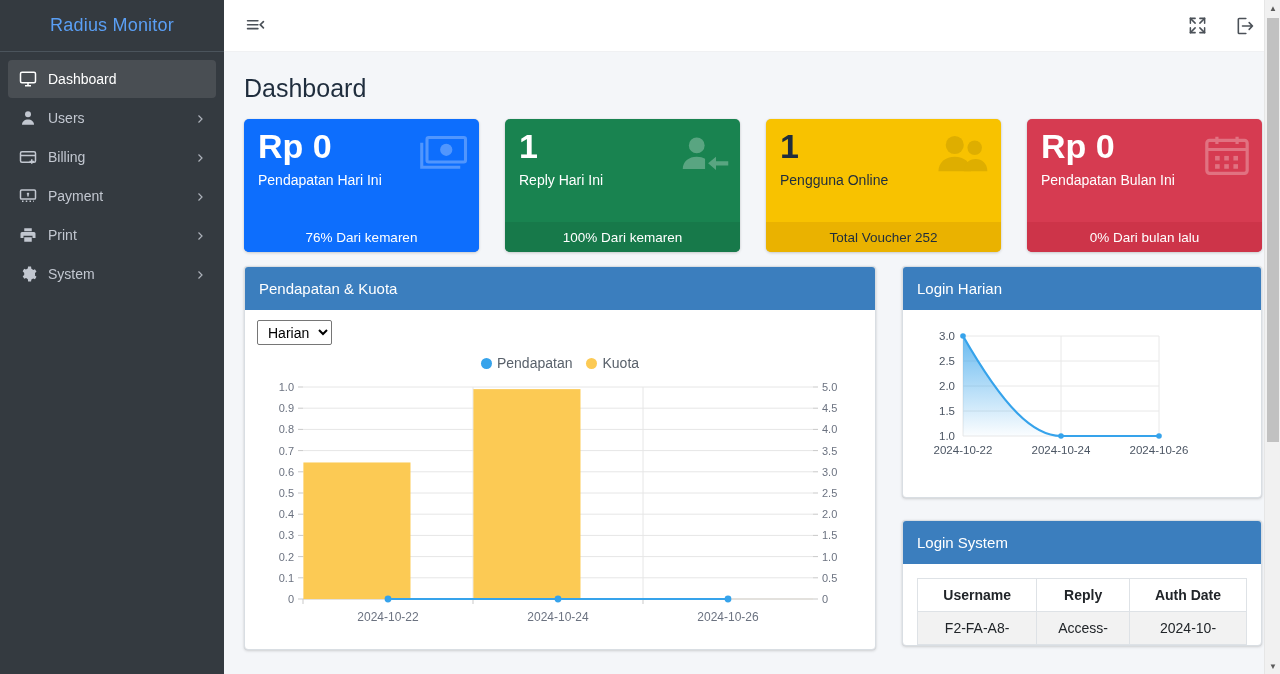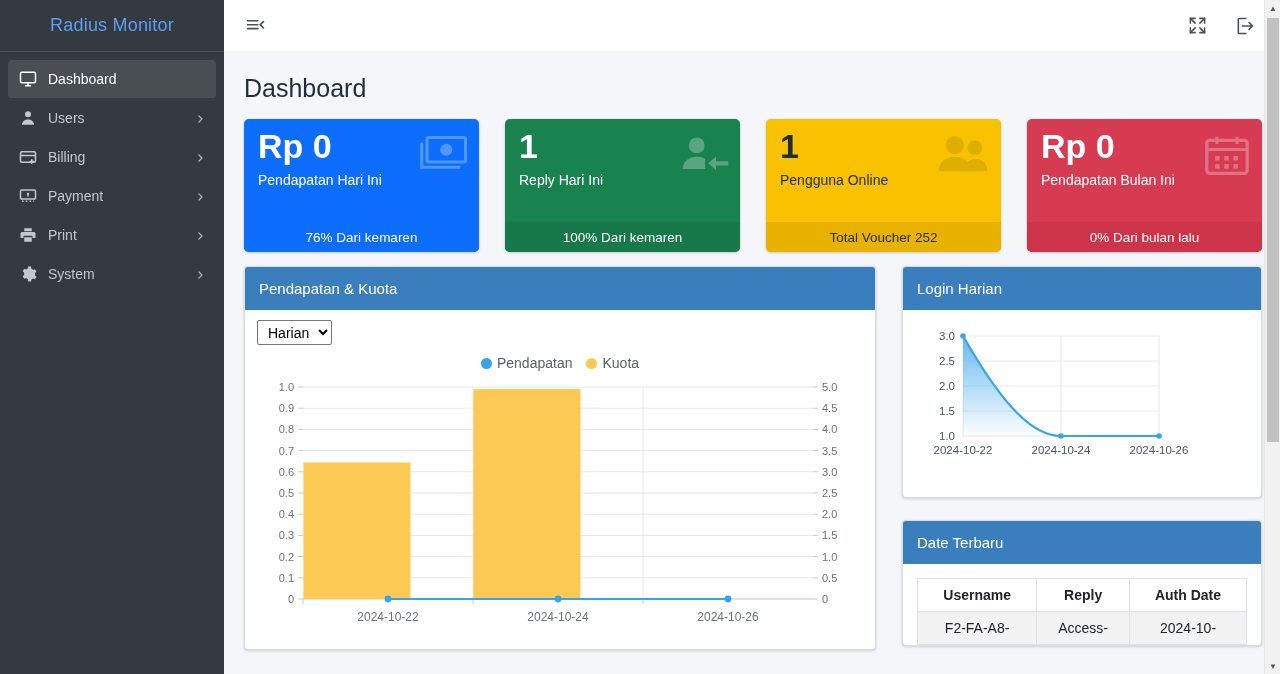--- a/index.html
+++ b/index.html
@@ -461,21 +461,21 @@
                     <text x="50" y="136" font-size="11.5" fill="#4b5563" font-family="&quot;Liberation Sans&quot;, sans-serif" text-anchor="middle">2024-10-22</text>
                     <text x="148" y="136" font-size="11.5" fill="#4b5563" font-family="&quot;Liberation Sans&quot;, sans-serif" text-anchor="middle">2024-10-24</text>
                     <text x="246" y="136" font-size="11.5" fill="#4b5563" font-family="&quot;Liberation Sans&quot;, sans-serif" text-anchor="middle">2024-10-26</text>
                   </svg>
               </div>
             </div>
           </section>
 
           <section class="panel">
             <div class="panel-head">
-              <span>Date Terbaru</span>
+              <span>Login System</span>
             </div>
             <div class="tbl-wrap">
               <table class="tbl">
                 <thead>
                   <tr>
                     <th>Username</th>
                     <th>Reply</th>
                     <th>Auth Date</th>
                   </tr>
                 </thead>

